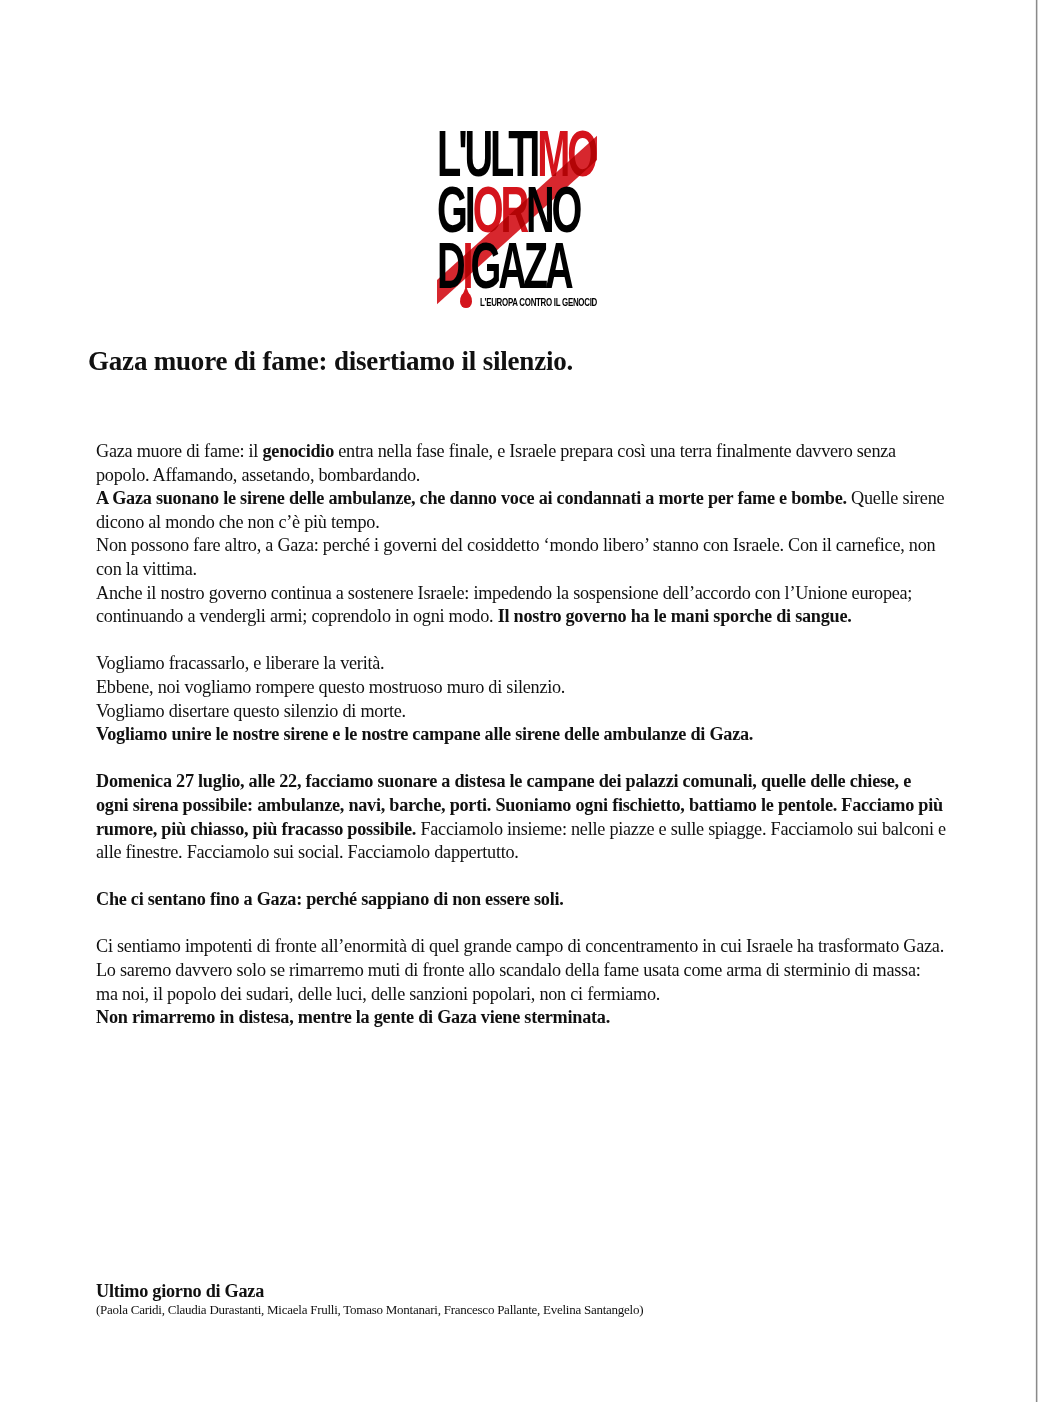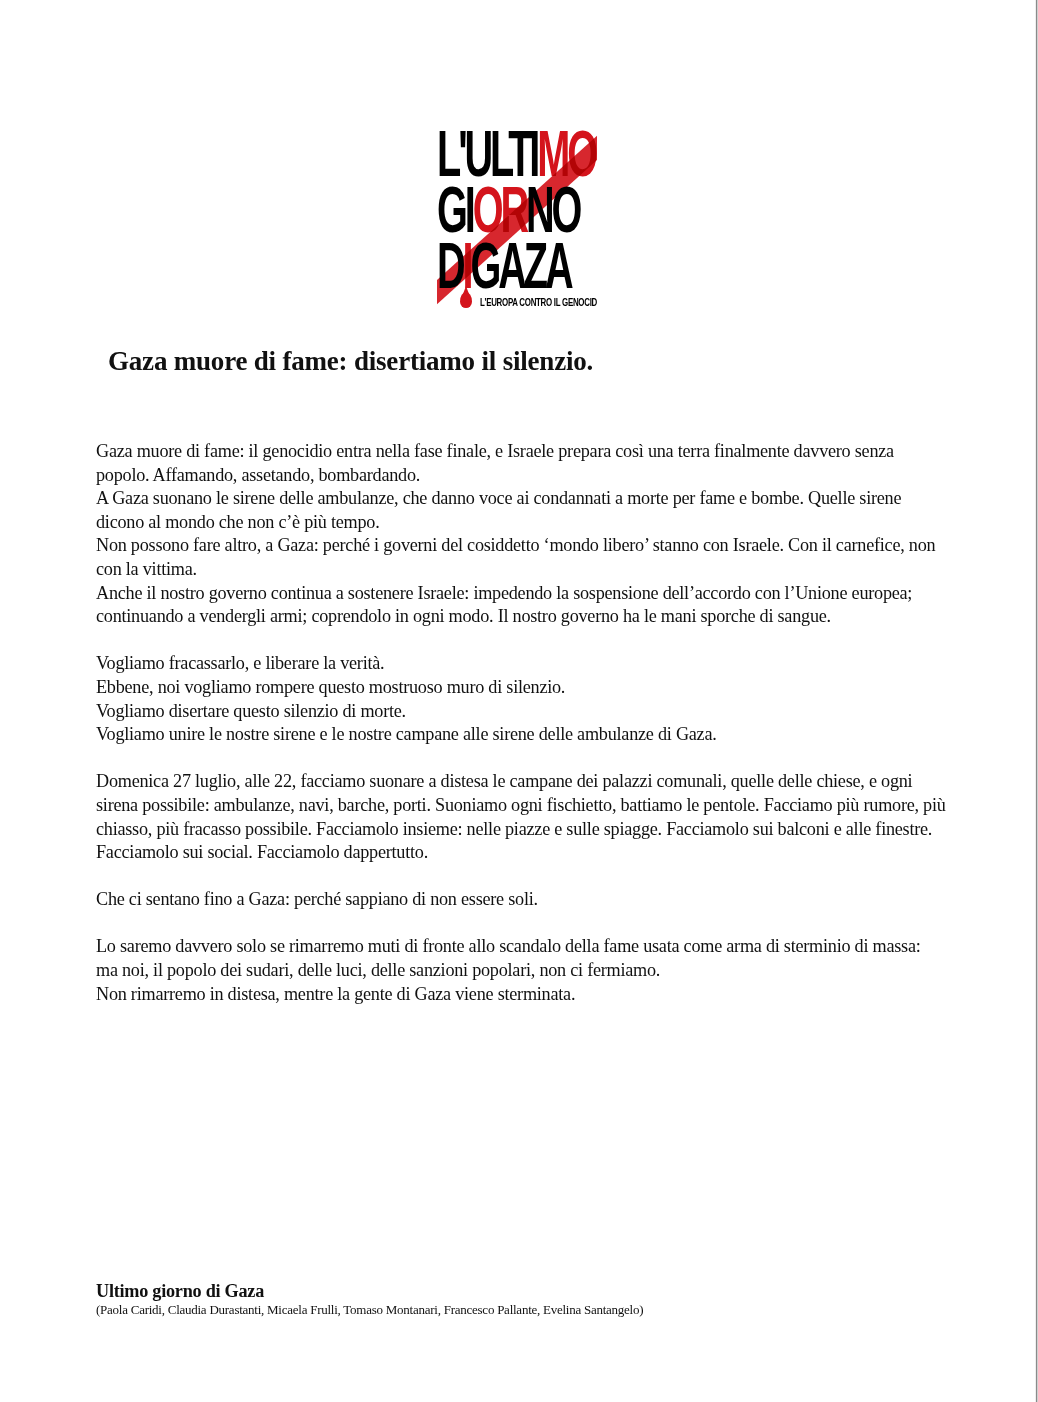--- a/index.html
+++ b/index.html
@@ -90,21 +90,21 @@
       letter-spacing: -0.4px;
       color: #000;
       transform: scaleX(0.72);
       transform-origin: left top;
       white-space: nowrap;
     }
 
     
     .title {
       position: absolute;
-      left: 108px;
+      left: 88px;
       top: 346px;
       margin: 0;
       font-size: 27px;
       font-weight: bold;
       letter-spacing: -0.2px;
       white-space: nowrap;
     }
     .body {
       position: absolute;
       left: 96px;
@@ -113,21 +113,21 @@
       font-size: 18.2px;
       line-height: 23.6px;
       letter-spacing: -0.25px;
     }
     .body p {
       margin: 0;
     }
     .body .gap {
       height: 23.6px;
     }
-    .body b { font-weight: normal; }
+    .body b { font-weight: bold; }
     .signature {
       position: absolute;
       left: 96px;
       top: 1251px;
       font-size: 18.2px;
       font-weight: bold;
       letter-spacing: -0.25px;
       white-space: nowrap;
       margin-top: 30px;
     }
@@ -165,18 +165,19 @@
   <div class="gap"></div>
   <p>Vogliamo fracassarlo, e liberare la verità.</p>
   <p>Ebbene, noi vogliamo rompere questo mostruoso muro di silenzio.</p>
   <p>Vogliamo disertare questo silenzio di morte.</p>
   <p><b>Vogliamo unire le nostre sirene e le nostre campane alle sirene delle ambulanze di Gaza.</b></p>
   <div class="gap"></div>
   <p><b>Domenica 27 luglio, alle 22, facciamo suonare a distesa le campane dei palazzi comunali, quelle delle chiese, e ogni sirena possibile: ambulanze, navi, barche, porti. Suoniamo ogni fischietto, battiamo le pentole. Facciamo più rumore, più chiasso, più fracasso possibile.</b><span> Facciamolo insieme: nelle piazze e sulle spiagge. Facciamolo sui balconi e alle finestre. Facciamolo sui social. Facciamolo dappertutto.</span></p>
   <div class="gap"></div>
   <p><b>Che ci sentano fino a Gaza: perché sappiano di non essere soli.</b></p>
   <div class="gap"></div>
+  <p>Ci sentiamo impotenti di fronte all’enormità di quel grande campo di concentramento in cui Israele ha trasformato Gaza.</p>
   <p>Lo saremo davvero solo se rimarremo muti di fronte allo scandalo della fame usata come arma di sterminio di massa: ma noi, il popolo dei sudari, delle luci, delle sanzioni popolari, non ci fermiamo.</p>
   <p><b>Non rimarremo in distesa, mentre la gente di Gaza viene sterminata.</b></p>
 </div>
 
 <div class="signature">Ultimo giorno di Gaza</div>
 <div class="authors">(Paola Caridi, Claudia Durastanti, Micaela Frulli, Tomaso Montanari, Francesco Pallante, Evelina Santangelo)</div>
 
 </body></html>

